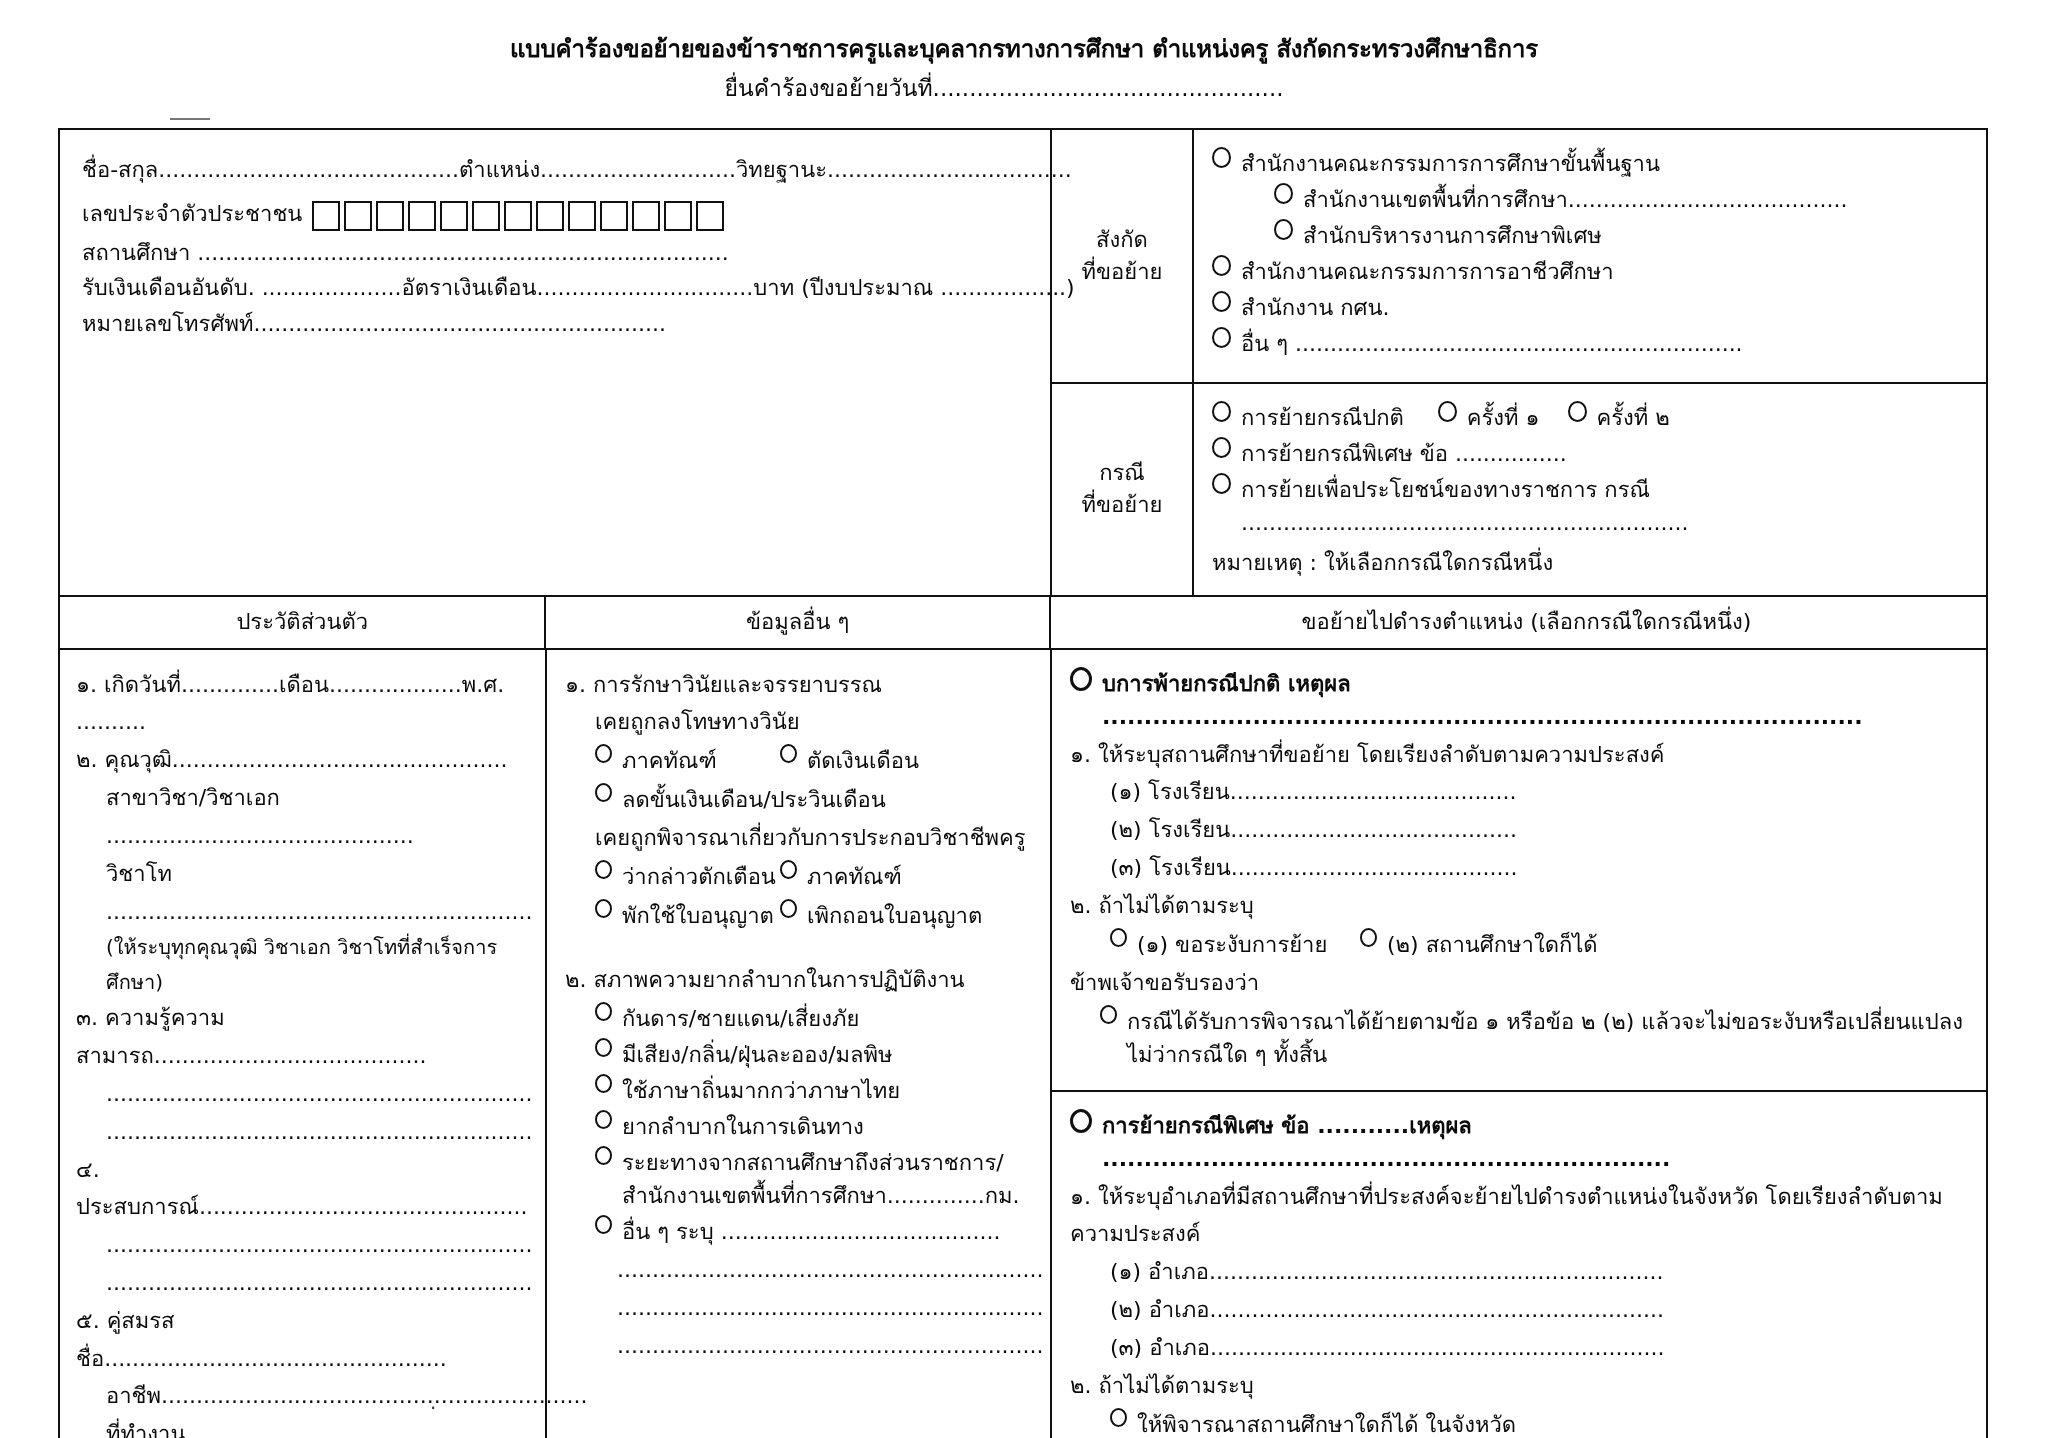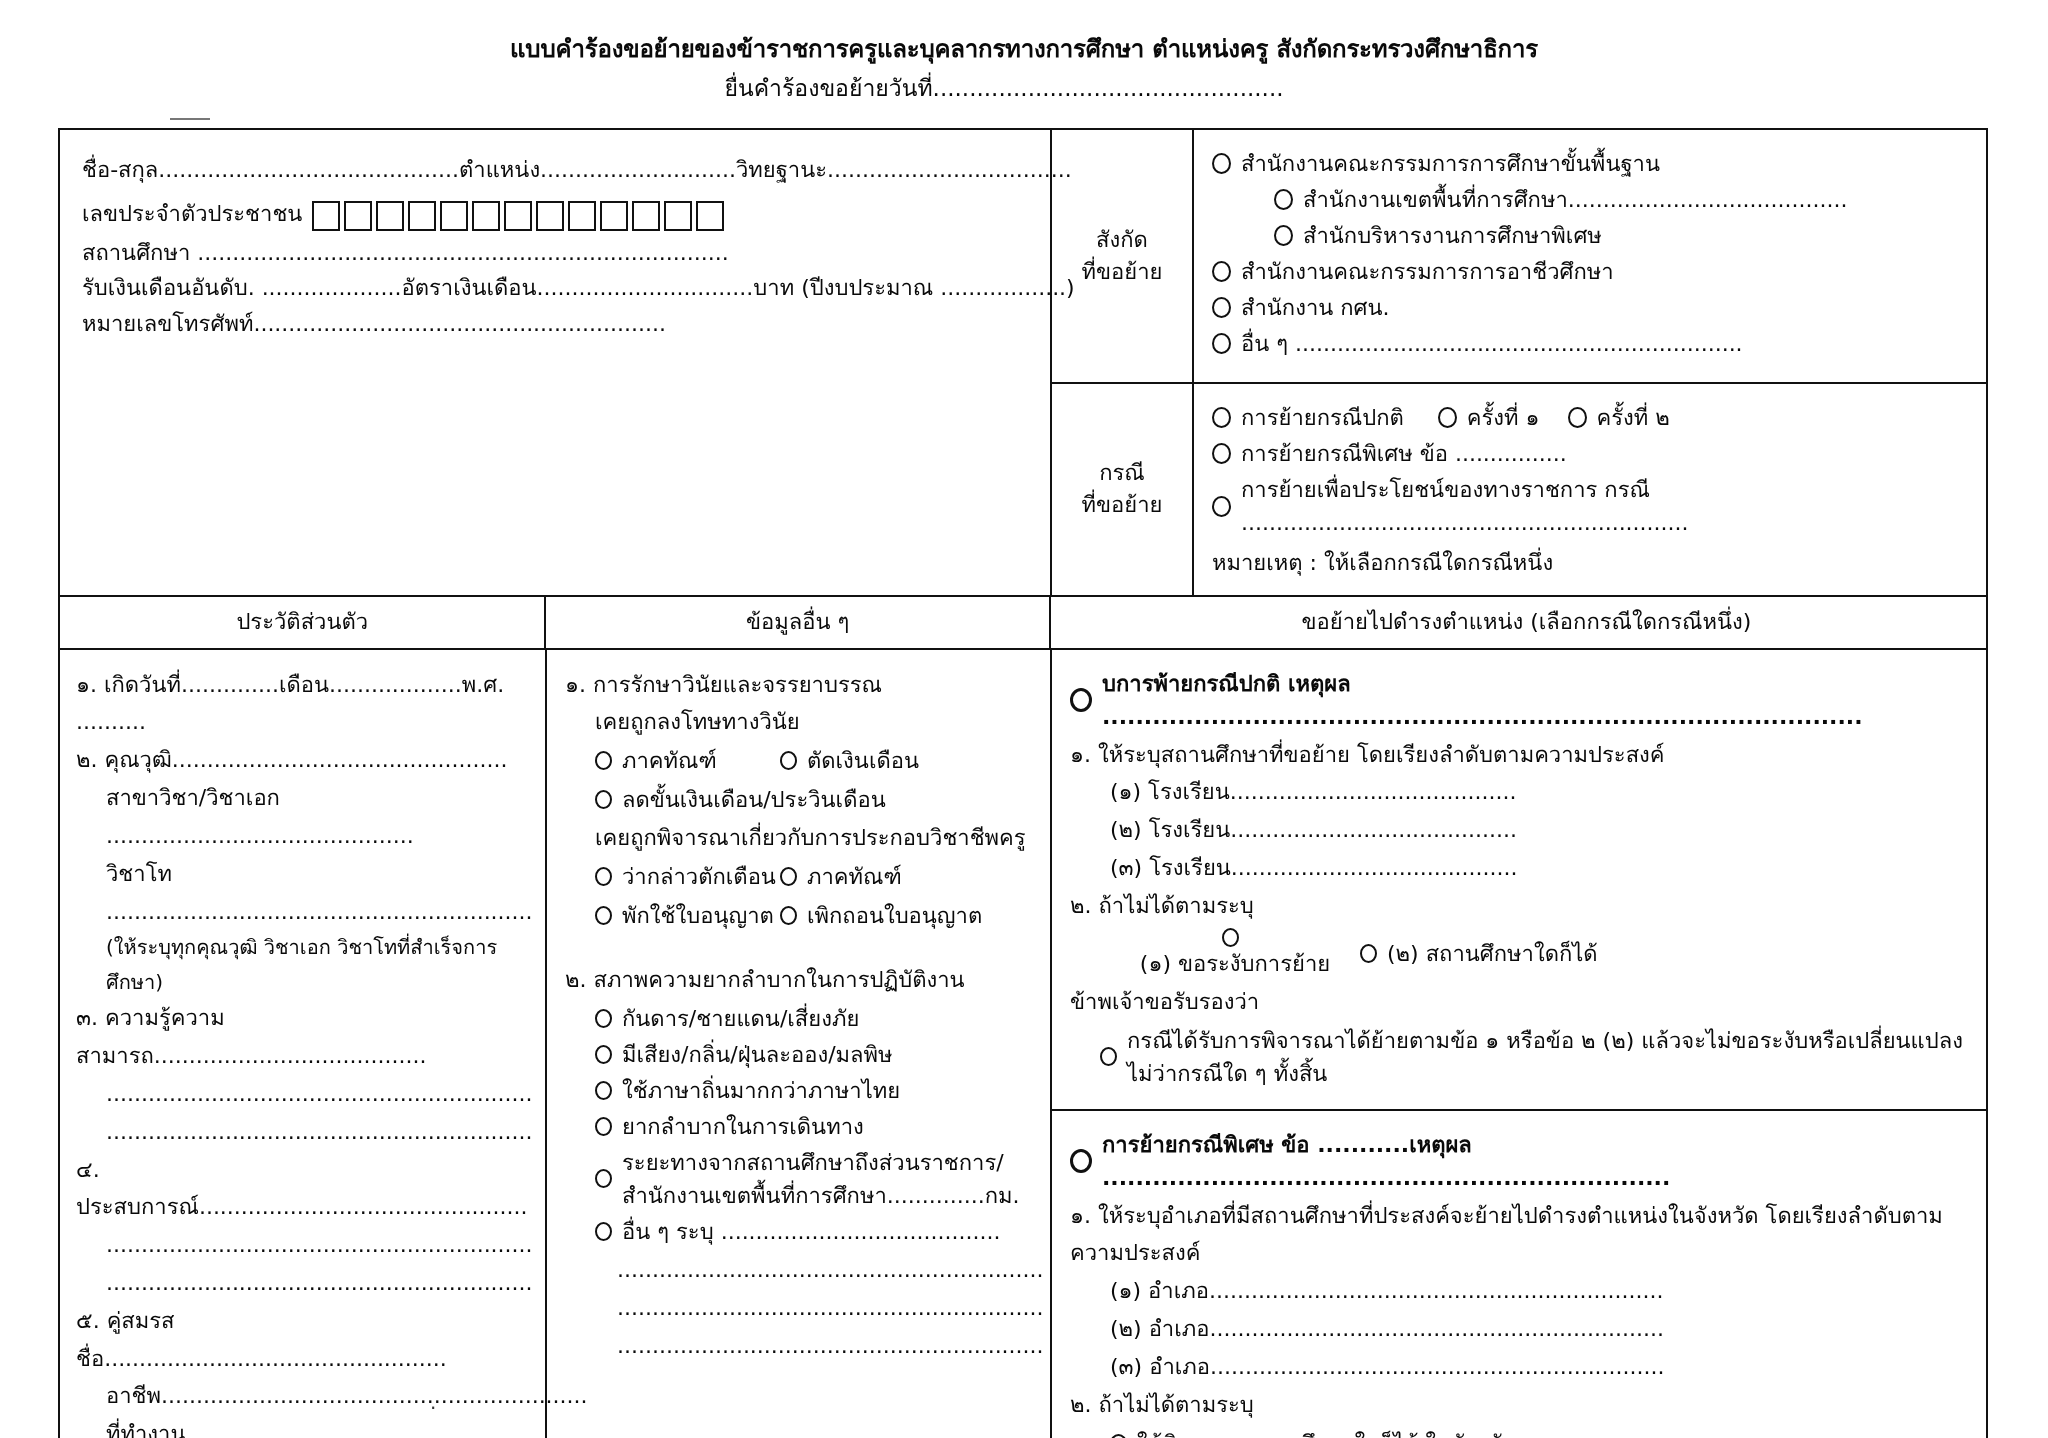--- a/index.html
+++ b/index.html
@@ -117,21 +117,21 @@
     vertical-align: -3px;
     margin-right: 10px;
     box-sizing: border-box;
     flex: none;
   }
   .ro.sm {
     width: 17px; height: 19px; border-width: 2.4px;
   }
   .opt {
     display: flex;
-    align-items: center;
+    align-items: flex-start;
     font-size: 22px;
     line-height: 1.5;
     margin: 3px 0;
   }
   .opt .txt { flex: 1; }
   .indent1 { margin-left: 62px; }
 
   
   .hdr {
     text-align: center;
@@ -379,21 +379,21 @@
           <div class="opt">
             <span class="ro bigro"></span>
             <span class="txt" style="font-weight:bold;">บการพ้ายกรณีปกติ เหตุผล ...........................................................................................</span>
           </div>
           <div class="t">๑. ให้ระบุสถานศึกษาที่ขอย้าย โดยเรียงลำดับตามความประสงค์</div>
           <div class="t ind3">(๑) โรงเรียน.........................................</div>
           <div class="t ind3">(๒) โรงเรียน.........................................</div>
           <div class="t ind3">(๓) โรงเรียน.........................................</div>
           <div class="t">๒. ถ้าไม่ได้ตามระบุ</div>
           <div class="ind3" style="display:flex;">
-            <div class="opt" style="width:250px;flex-direction:column;">
+            <div class="opt" style="width:250px;">
               <span class="ro sm"></span>
               <span class="txt">(๑) ขอระงับการย้าย</span>
             </div>
             <div class="opt">
               <span class="ro sm"></span>
               <span class="txt">(๒) สถานศึกษาใดก็ได้</span>
             </div>
           </div>
           <div class="t">ข้าพเจ้าขอรับรองว่า</div>
           <div class="opt ind">

